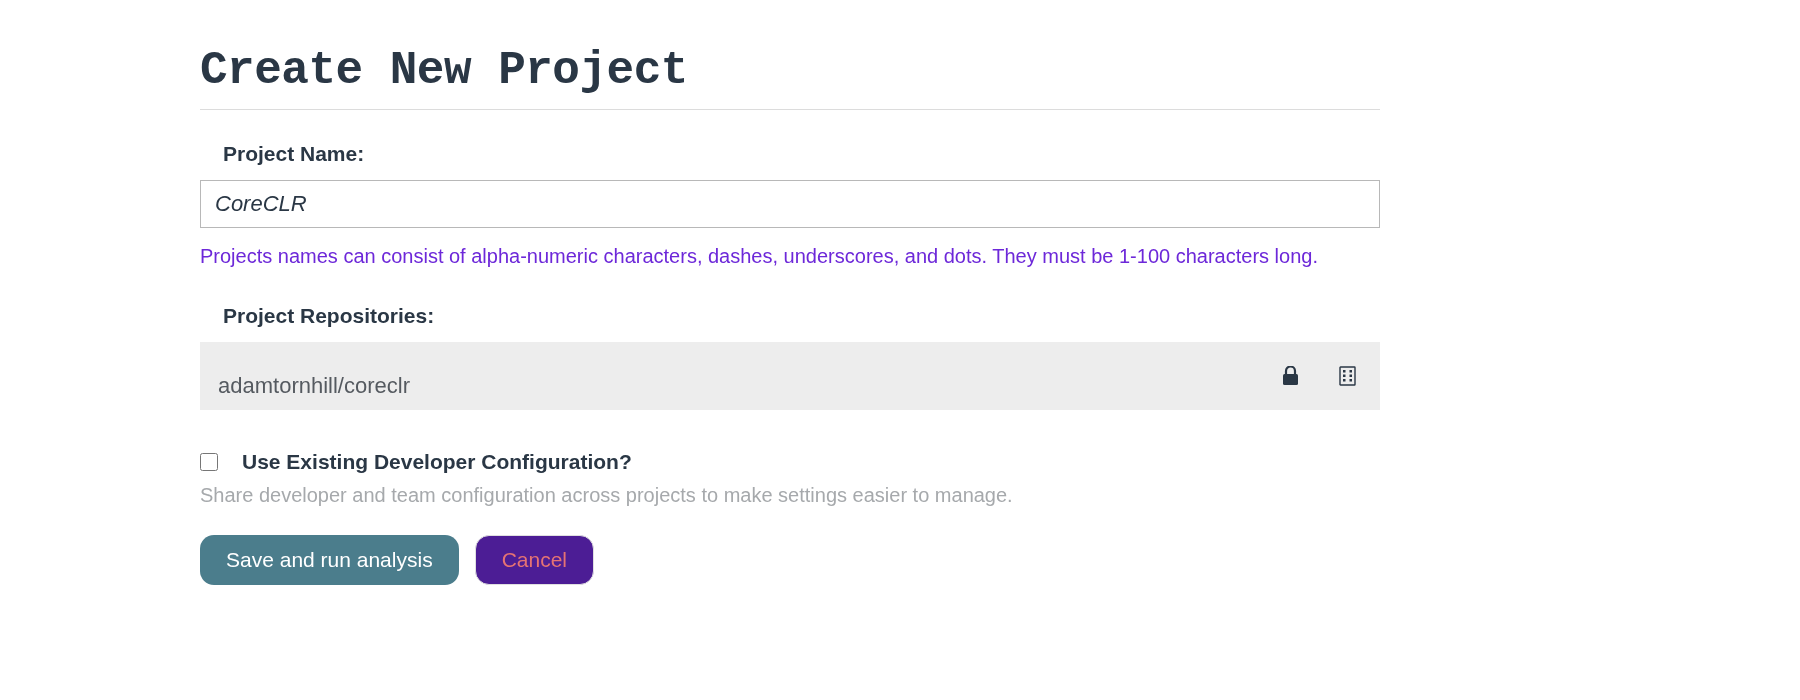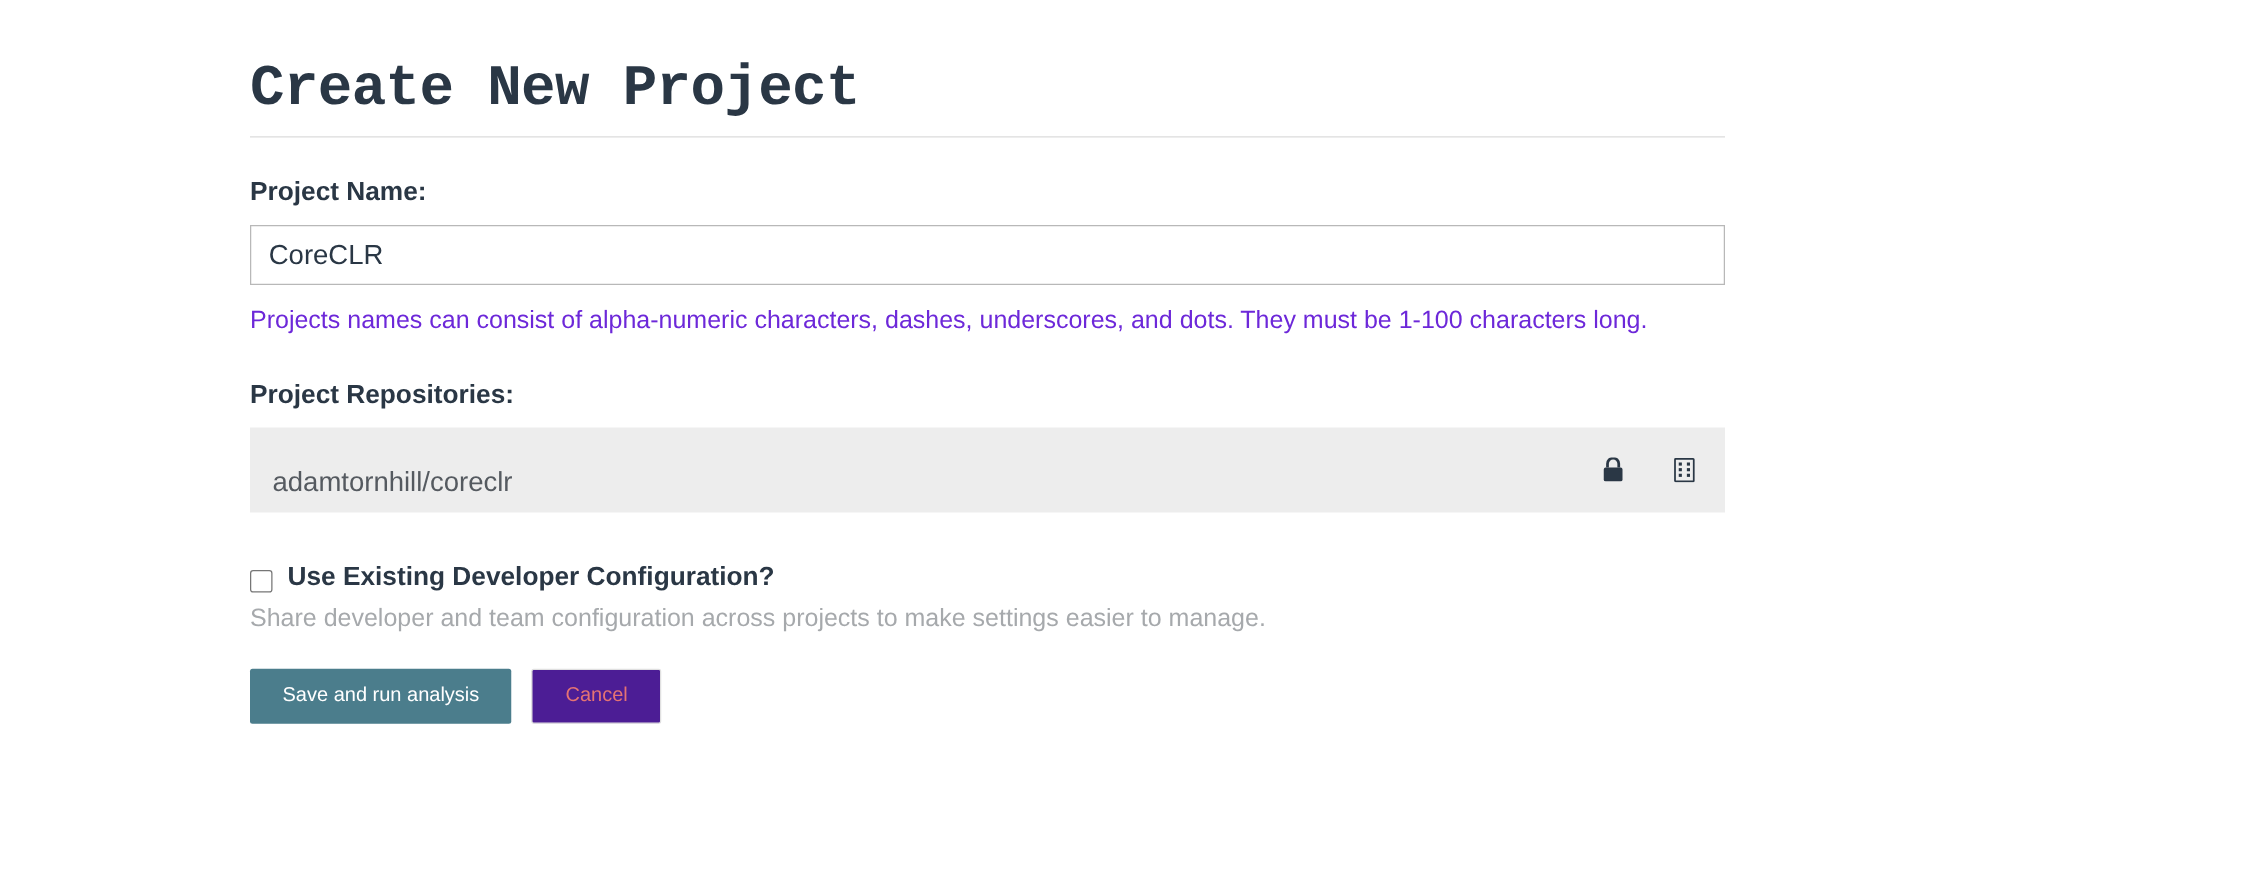--- a/index.html
+++ b/index.html
@@ -24,30 +24,32 @@
       border: none;
       border-top: 1px solid #dcdcdc;
       margin-bottom: 32px;
     }
     .field-label {
       font-size: 21px;
       font-weight: 700;
       color: #2a3745;
       margin-bottom: 14px;
       display: block;
+      margin-left: 23px;
     }
     .text-input {
       width: 100%;
       font-size: 22px;
       padding: 10px 14px;
       border: 1px solid #b8b8b8;
       background: #ffffff;
       color: #2a3745;
       font-family: inherit;
       outline: none;
+      font-style: italic;
     }
     .help-text {
       font-size: 20px;
       color: #6d28d9;
       margin-top: 14px;
       margin-bottom: 34px;
       line-height: 1.4;
     }
     .repo-row {
       display: flex;
@@ -61,22 +63,22 @@
     .repo-name { flex: 1; margin-top: 20px; }
     .repo-icons {
       display: flex;
       gap: 40px;
       align-items: center;
       padding-right: 6px;
     }
     .repo-icons svg { display: block; }
     .checkbox-row {
       display: flex;
-      align-items: flex-end;
-      gap: 12px;
+      align-items: center;
+      gap: 24px;
       margin-bottom: 10px;
     }
     .checkbox-row input[type="checkbox"] {
       width: 18px;
       height: 18px;
       border: 1px solid #888;
       border-radius: 3px;
       cursor: pointer;
     }
     .checkbox-label {
@@ -88,26 +90,26 @@
     .checkbox-help {
       font-size: 20px;
       color: #a6a9ac;
       margin-bottom: 28px;
     }
     .button-row {
       display: flex;
       gap: 16px;
     }
     .btn {
-      font-size: 16px;
+      font-size: 21px;
       padding: 12px 26px;
       border: none;
       cursor: pointer;
       font-family: inherit;
-      border-radius: 2px;
+      border-radius: 14px;
     }
     .btn-primary {
       background: #4b7d8c;
       color: #ffffff;
     }
     .btn-secondary {
       background: #4c1d95;
       color: #e57373;
       border: 1px solid #e0e0e0;
     }

